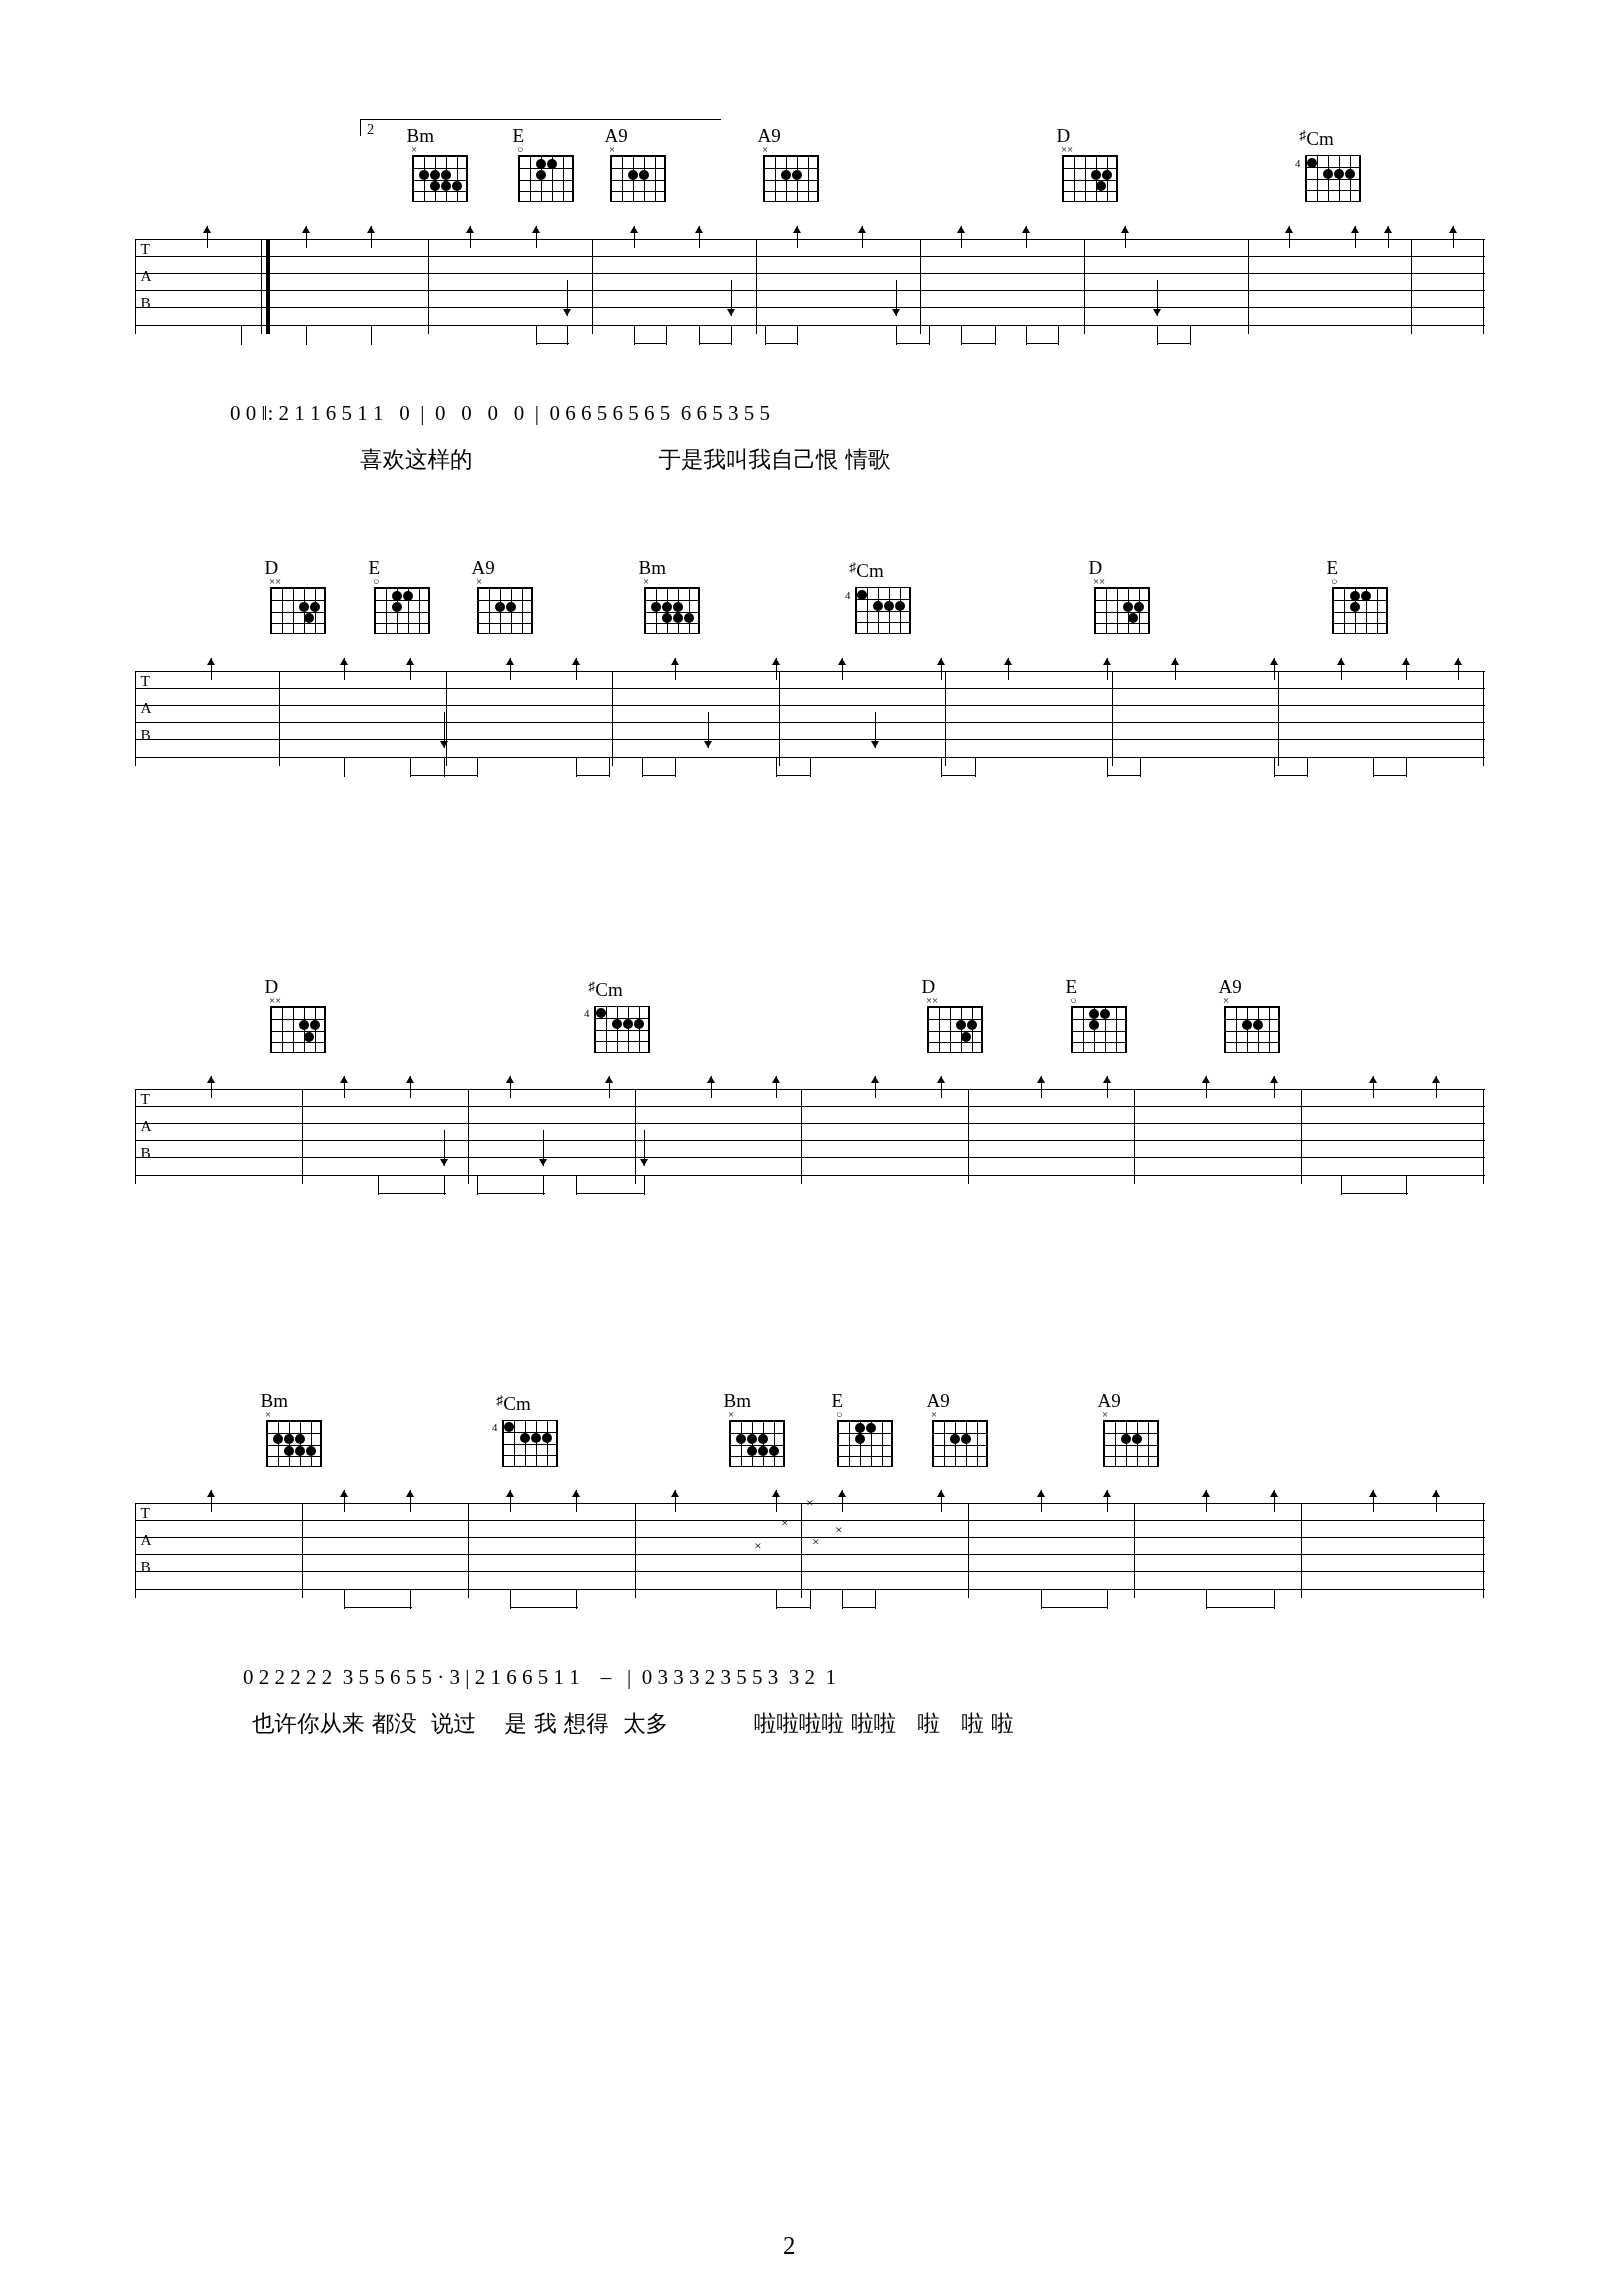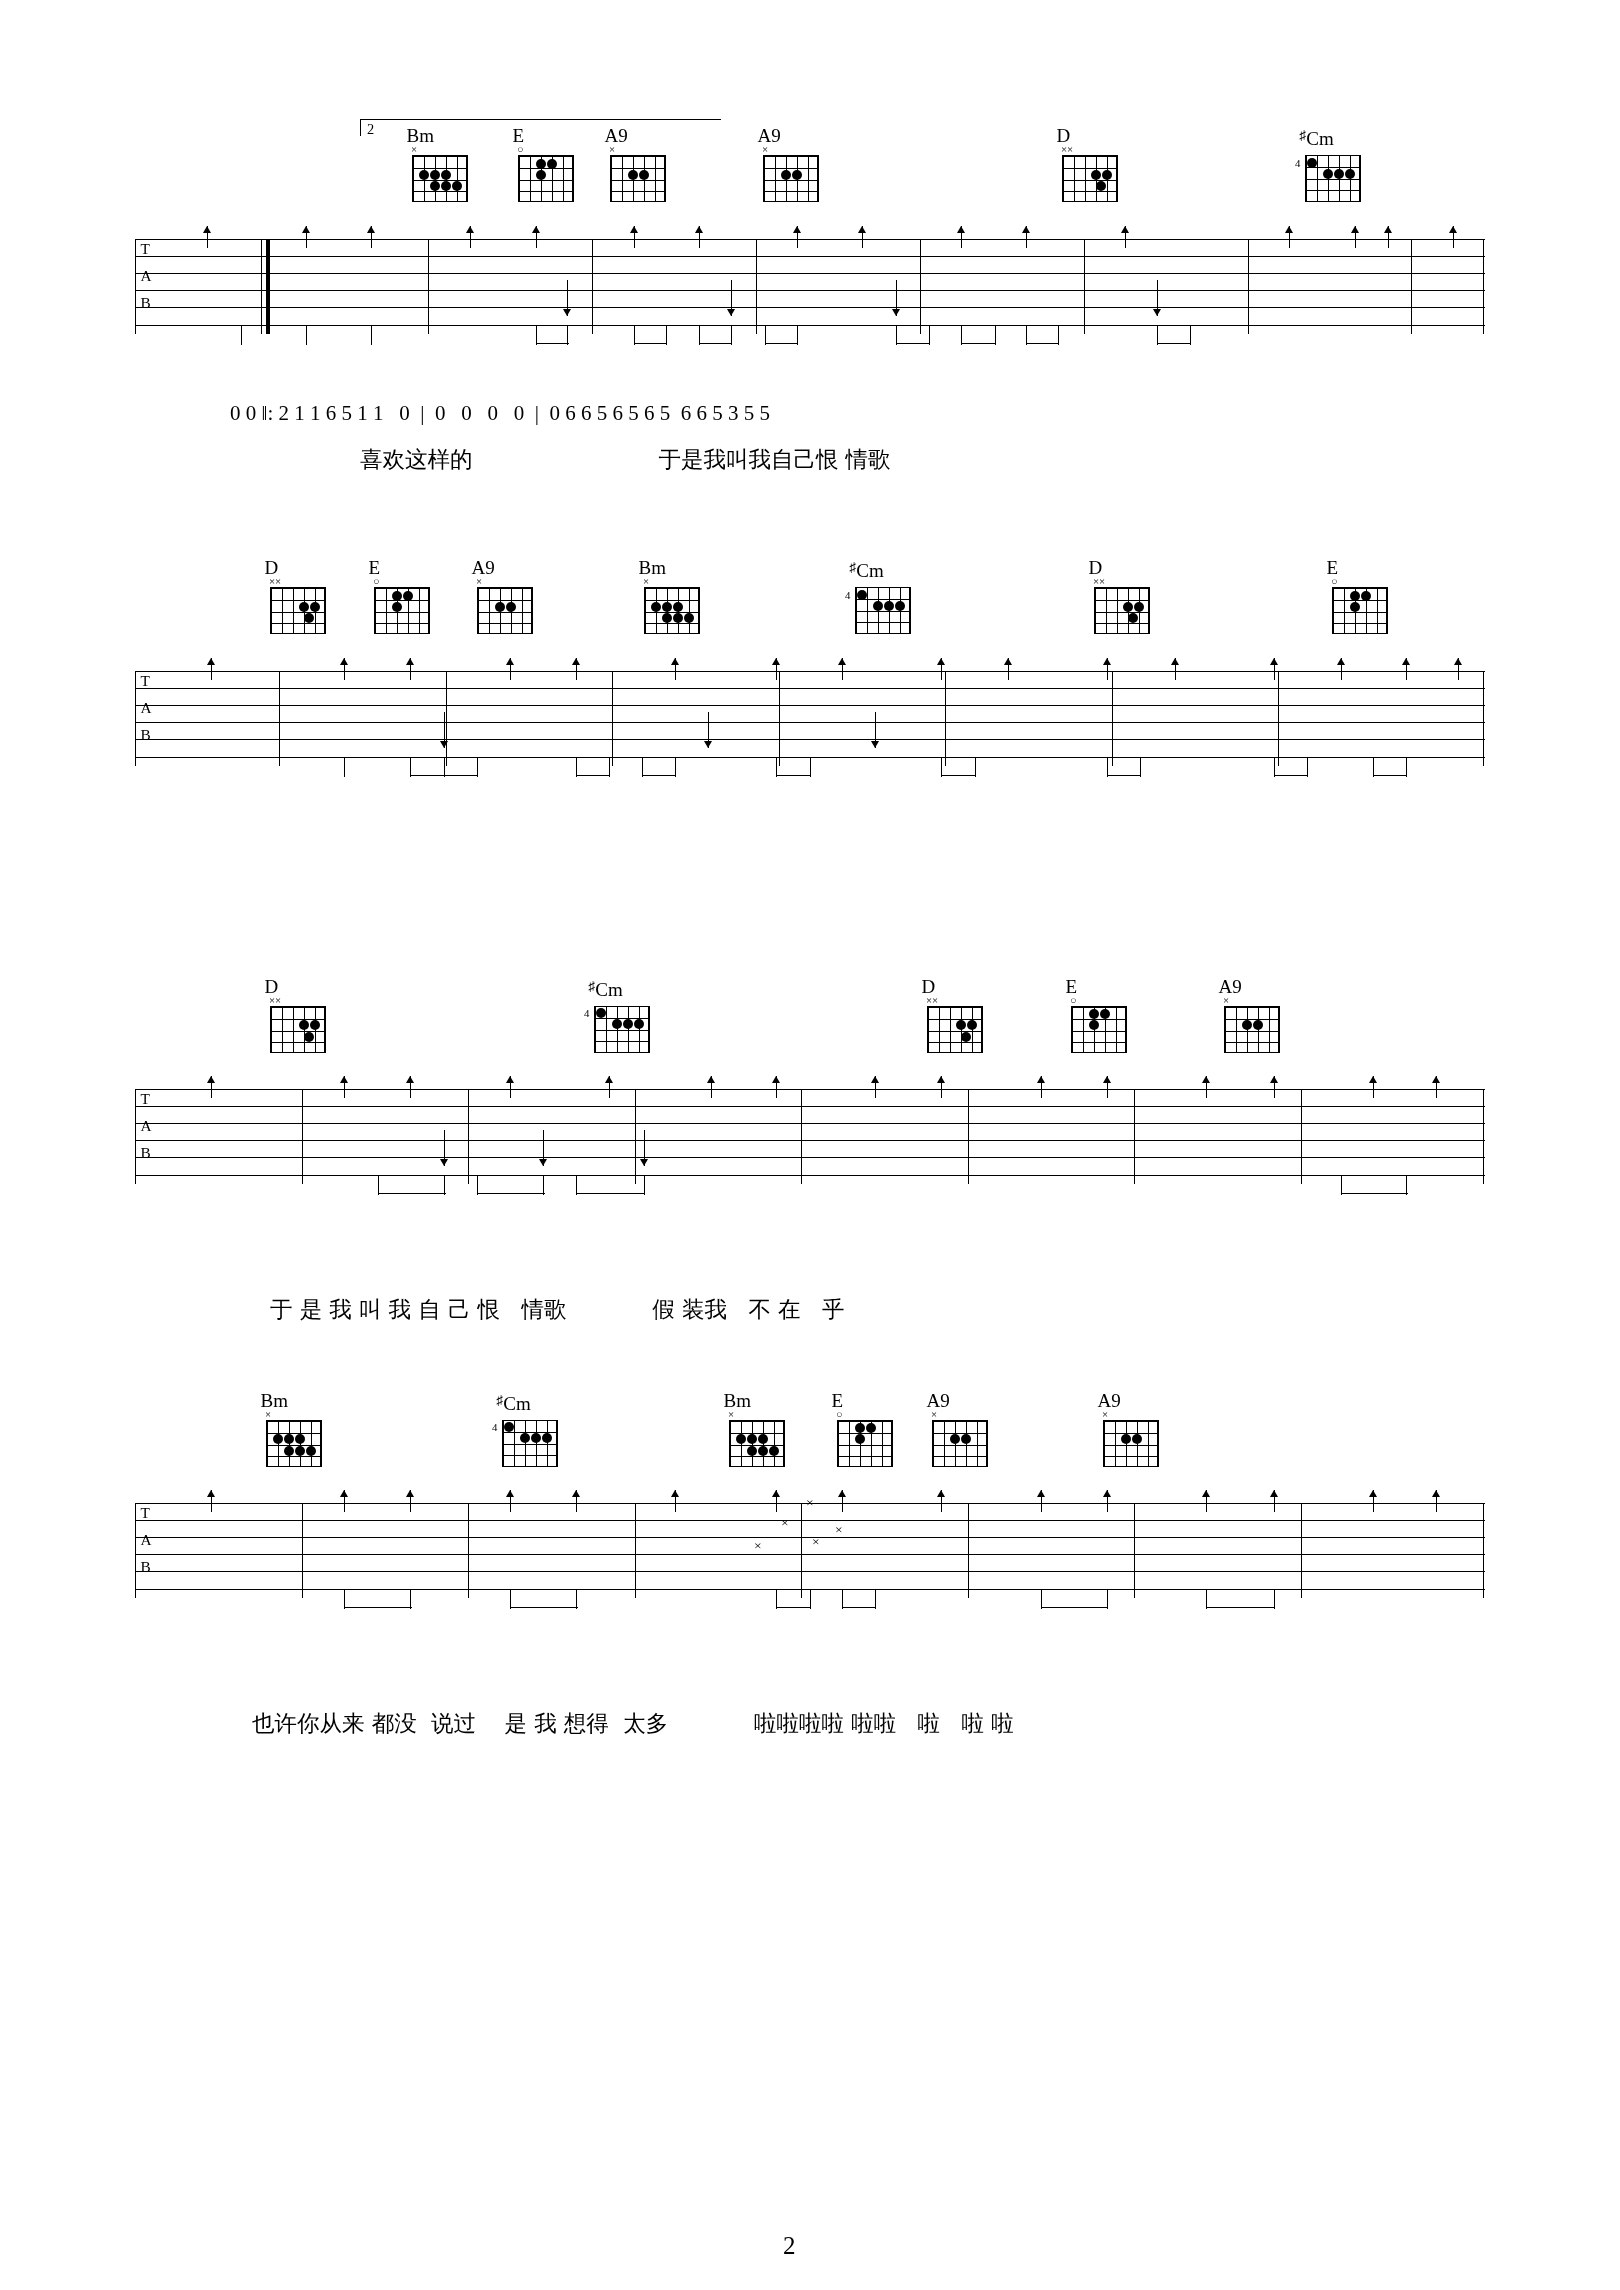--- a/index.html
+++ b/index.html
@@ -635,21 +635,20 @@
       <div class="beam" style="left:342px;top:104px;width:68px;"></div>
       <div class="stem" style="left:441px;top:86px;height:20px;"></div>
       <div class="stem" style="left:509px;top:86px;height:20px;"></div>
       <div class="beam" style="left:441px;top:104px;width:68px;"></div>
       <div class="stem" style="left:1206px;top:86px;height:20px;"></div>
       <div class="stem" style="left:1271px;top:86px;height:20px;"></div>
       <div class="beam" style="left:1206px;top:104px;width:67px;"></div>
     </div>
 
     <div class="notes" style="top:297px;height:99px;">
-      <div class="lyrics" style="left:270px;top:43px;">于 是 我 叫 我 自 己 恨   情歌            假 装我   不 在   乎</div>
     </div>
   </div>
 
   <div class="system" style="top:1368px;height:387px;">
 
     <div class="chord" style="left:257px;top:22.5px;">
       <div class="cname">Bm</div>
       <div class="grid-wrap">
         <div class="mark" style="left:8px;top:-1.8px;">×</div>
         <div class="grid">
@@ -835,19 +834,20 @@
       <div class="beam" style="left:707px;top:104px;width:34px;"></div>
       <div class="stem" style="left:906px;top:86px;height:20px;"></div>
       <div class="stem" style="left:972px;top:86px;height:20px;"></div>
       <div class="beam" style="left:906px;top:104px;width:67px;"></div>
       <div class="stem" style="left:1071px;top:86px;height:20px;"></div>
       <div class="stem" style="left:1139px;top:86px;height:20px;"></div>
       <div class="beam" style="left:1071px;top:104px;width:68px;"></div>
     </div>
 
     <div class="notes" style="top:297px;height:99px;">
+      <div class="numrow" style="left:243px;top:0;">0 2 2 2 2 2  3 5 5 6 5 5 · 3 | 2 1 6 6 5 1 1    –   |  0 3 3 3 2 3 5 5 3  3 2  1</div>
       <div class="lyrics" style="left:252px;top:43px;">也许你从来 都没  说过    是 我 想得  太多            啦啦啦啦 啦啦   啦   啦 啦</div>
     </div>
   </div>
 
   <div class="pagenum">2</div>
 </div>
 
 
 </body></html>

